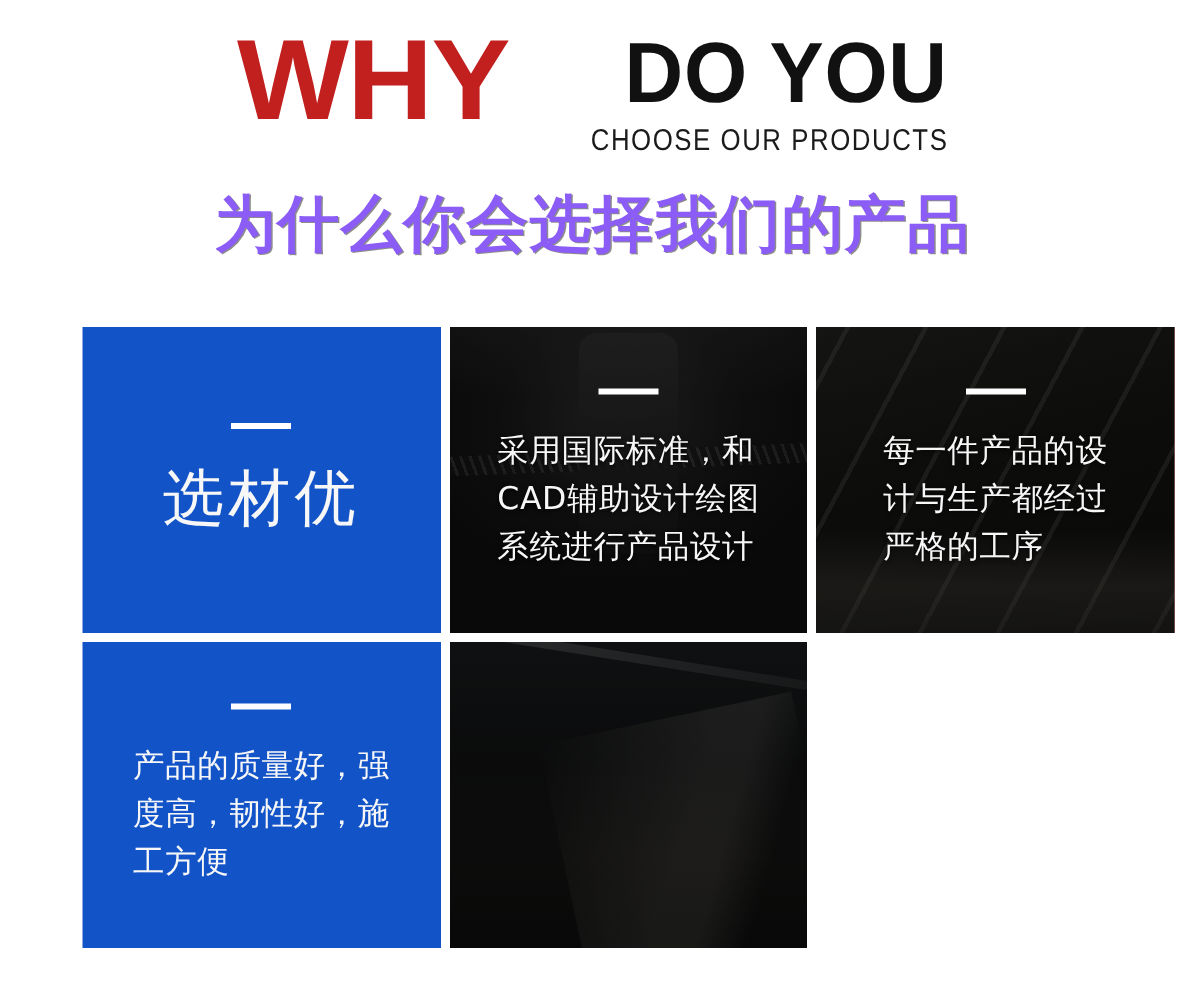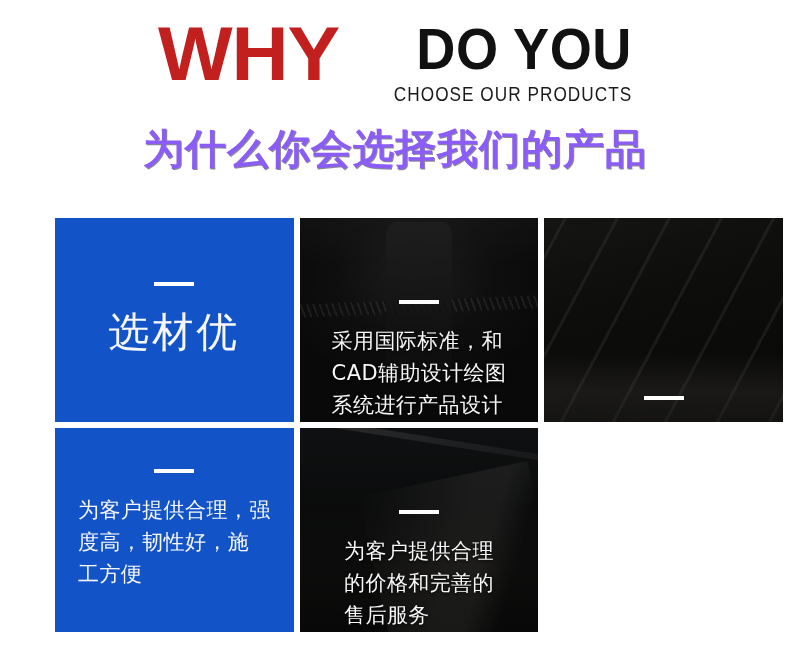--- a/index.html
+++ b/index.html
@@ -114,21 +114,21 @@
     position: relative;
     overflow: hidden;
     display: flex;
     flex-direction: column;
     align-items: center;
     justify-content: center;
   }
 
   .cell-blue { background: #1254C8; }
 
-  .cell-photo { background: #b91c1c; justify-content: flex-end; }
+  .cell-photo { background: #b91c1c; }
 
   
   .photo-layer {
     position: absolute;
     inset: 0;
     z-index: 0;
   }
 
   
   .photo-cable {
@@ -300,37 +300,34 @@
 系统进行产品设计</div>
       </div>
     </div>
 
 
     <div class="cell cell-photo">
       <div class="photo-layer photo-fence"></div>
       <div class="photo-shade"></div>
       <div class="cell-inner">
         <div class="divider"></div>
+        <div class="cell-text shadowed">每一件产品的设
+计与生产都经过
+严格的工序</div>
       </div>
     </div>
 
     <div class="cell cell-blue">
       <div class="cell-inner">
         <div class="divider"></div>
-        <div class="cell-text">为客户提供合理，强
+        <div class="cell-text">产品的质量好，强
 度高，韧性好，施
 工方便</div>
       </div>
     </div>
 
     <div class="cell cell-photo">
       <div class="photo-layer photo-road"></div>
       <div class="photo-shade"></div>
-      <div class="cell-inner">
-        <div class="divider"></div>
-        <div class="cell-text shadowed">为客户提供合理
-的价格和完善的
-售后服务</div>
-      </div>
     </div>
 
   </div>
 </div>
 
 </body></html>

